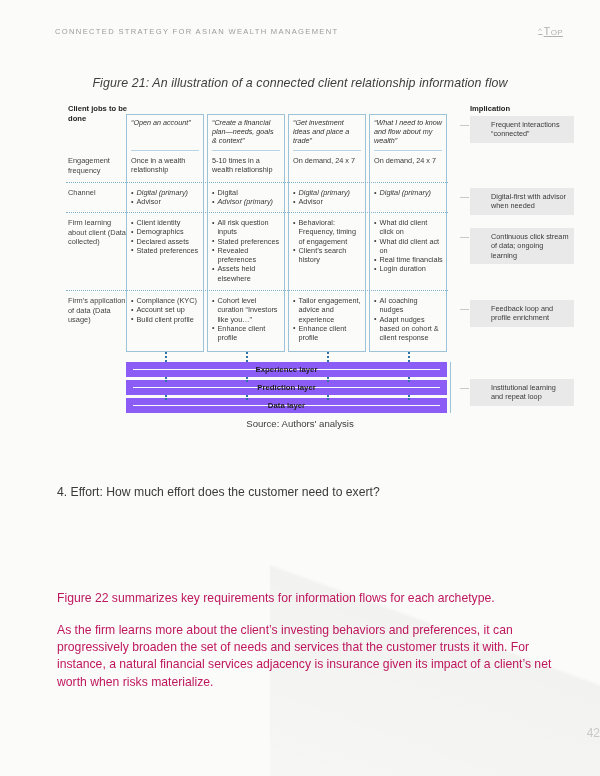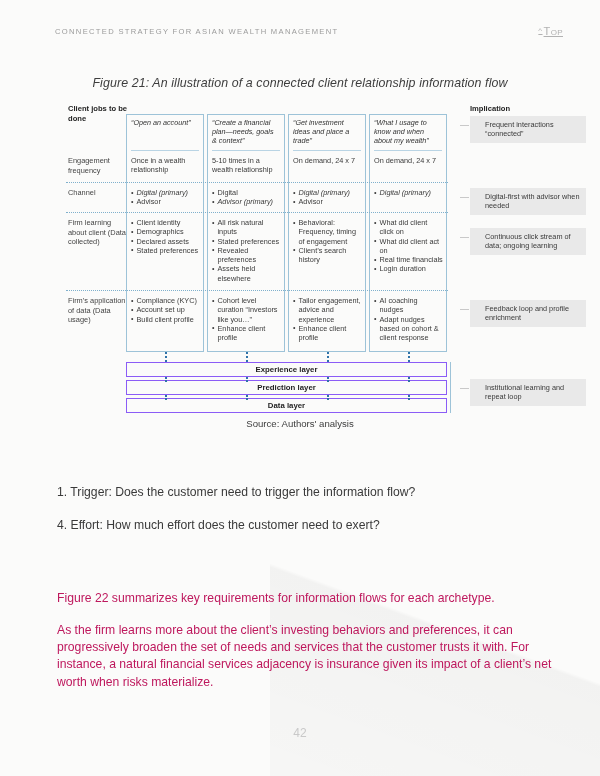--- a/index.html
+++ b/index.html
@@ -83,30 +83,30 @@
   
   .hsep{
     position:absolute; height:0; border-top:1px dotted #7fb0cc;
   }
   
   .qsep{ position:absolute; height:0; border-top:1px solid #b9d4e4; }
 
   
   .imp{
     position:absolute; background:#e9e9e9; color:#3a3a3a;
-    font-size:7.3px; line-height:9.4px; padding:4px 5px 4px 15px;
-    width:116px;
+    font-size:7.3px; line-height:9.4px; padding:4px 5px 4px 21px;
+    width:104px;
   }
   .impdash{
     position:absolute; height:0; border-top:1px solid #c9c9c9; width:9px;
   }
 
   
   .layerbar{
-    position:absolute; border:1px solid #8b5cf6; background:transparent;
+    position:absolute; border:7px solid #8b5cf6; background:transparent;
     display:flex; align-items:center; justify-content:center;
     font-size:7.8px; font-weight:bold; color:#1f1f1f;
   }
   .vdot{
     position:absolute; width:0; border-left:2px dotted #2f72a8;
   }
 
   .src{
     position:absolute; left:0; right:0; top:418px;
     text-align:center; font-size:9.6px; color:#3d3d3d;
@@ -120,21 +120,21 @@
   }
   .para{
     position:absolute; left:57px; width:505px;
     font-size:12.2px; line-height:17.2px; color:#be185d;
   }
   #para1{ top:590px; }
   #para2{ top:622px; }
 
   .pageno{
     position:absolute; left:0; right:0; top:726px;
-    text-align:center; font-size:12px; color:#c9c9c9;
+    text-align:right; font-size:12px; color:#c9c9c9;
   }
 </style>
 </head>
 <body>
 
 <div class="corner-wash"></div>
 
 <div class="runhead">Connected strategy for Asian wealth management</div>
 
 <a class="toplink" href="#">
@@ -148,21 +148,21 @@
   <div class="hdr-left">Client jobs to be done</div>
   <div class="hdr-right">Implication</div>
   <div id="fig-dyn">
       <div class="colbox" style="left: 126px; top: 14px; width: 78px; height: 238px;"></div>
       <div class="colbox" style="left: 207px; top: 14px; width: 78px; height: 238px;"></div>
       <div class="colbox" style="left: 288px; top: 14px; width: 78px; height: 238px;"></div>
       <div class="colbox" style="left: 369px; top: 14px; width: 78px; height: 238px;"></div>
       <div class="quote cellpad" style="left: 131px; top: 18px; width: 68px;">“Open an account”</div>
       <div class="quote cellpad" style="left: 212px; top: 18px; width: 68px;">“Create a financial plan—needs, goals &amp; context”</div>
       <div class="quote cellpad" style="left: 293px; top: 18px; width: 68px;">“Get investment ideas and place a trade”</div>
-      <div class="quote cellpad" style="left: 374px; top: 18px; width: 68px;">“What I usage to know and when about my wealth”</div>
+      <div class="quote cellpad" style="left: 374px; top: 18px; width: 68px;">“What I need to know and flow about my wealth”</div>
       <div class="qsep" style="left: 131px; top: 50px; width: 68px;"></div>
       <div class="qsep" style="left: 212px; top: 50px; width: 68px;"></div>
       <div class="qsep" style="left: 293px; top: 50px; width: 68px;"></div>
       <div class="qsep" style="left: 374px; top: 50px; width: 68px;"></div>
       <div class="hsep" style="left: 66px; top: 82px; width: 382px;"></div>
       <div class="hsep" style="left: 66px; top: 112px; width: 382px;"></div>
       <div class="hsep" style="left: 66px; top: 190px; width: 382px;"></div>
       <div class="rowlabel" style="top: 56px;">Engagement frequency</div>
       <div class="cellpad celltext" style="left: 131px; top: 56px; width: 69px;">Once in a wealth relationship</div>
       <div class="cellpad celltext" style="left: 212px; top: 56px; width: 69px;">5-10 times in a wealth relationship</div>
@@ -200,21 +200,21 @@
       <div class="cellpad" style="left: 131px; top: 118px; width: 69px;">
         <ul class="bul">
           <li>Client identity</li>
           <li>Demographics</li>
           <li>Declared assets</li>
           <li>Stated preferences</li>
         </ul>
       </div>
       <div class="cellpad" style="left: 212px; top: 118px; width: 69px;">
         <ul class="bul">
-          <li>All risk natural inputs</li>
+          <li>All risk question inputs</li>
           <li>Stated preferences</li>
           <li>Revealed preferences</li>
           <li>Assets held elsewhere</li>
         </ul>
       </div>
       <div class="cellpad" style="left: 293px; top: 118px; width: 69px;">
         <ul class="bul">
           <li>Behavioral: Frequency, timing of engagement</li>
           <li>Client’s search history</li>
         </ul>
@@ -274,20 +274,19 @@
       <div class="vdot" style="left: 408px; top: 295px; height: 3px;"></div>
       <div class="impdash" style="left: 460px; top: 288px;"></div>
       <div class="imp" style="left: 470px; top: 279px;">Institutional learning and repeat loop</div>
       <div class="" style="position: absolute; left: 450px; top: 262px; width: 0px; height: 51px; border-left: 1px solid rgb(157, 195, 216);"></div>
     </div>
 </div>
 
 <div class="src">Source: Authors' analysis</div>
 
 <div class="numlist">
-  <div class="li">1. Trigger: Does the customer need to trigger the information flow?</div>
   <div class="li">4. Effort: How much effort does the customer need to exert?</div>
 </div>
 
 <div class="para" id="para1">Figure 22 summarizes key requirements for information flows for each archetype.</div>
 <div class="para" id="para2">As the firm learns more about the client’s investing behaviors and preferences, it can progressively broaden the set of needs and services that the customer trusts it with. For instance, a natural financial services adjacency is insurance given its impact of a client’s net worth when risks materialize.</div>
 
 <div class="pageno">42</div>
 
 </body></html>

